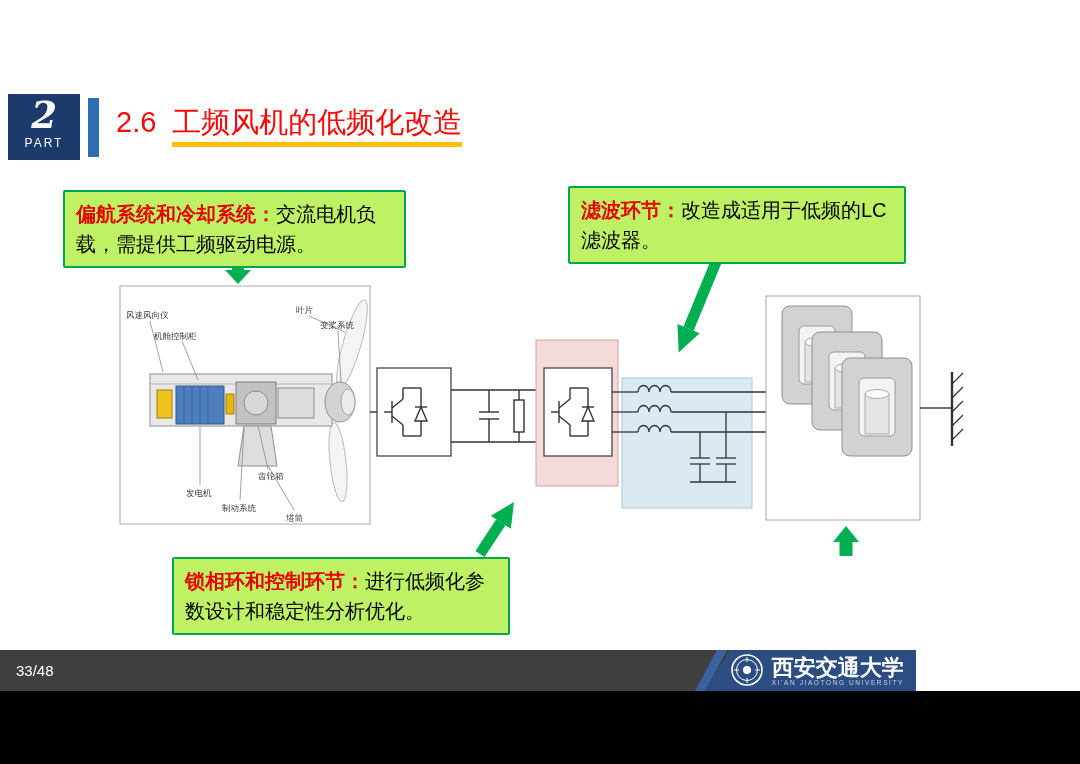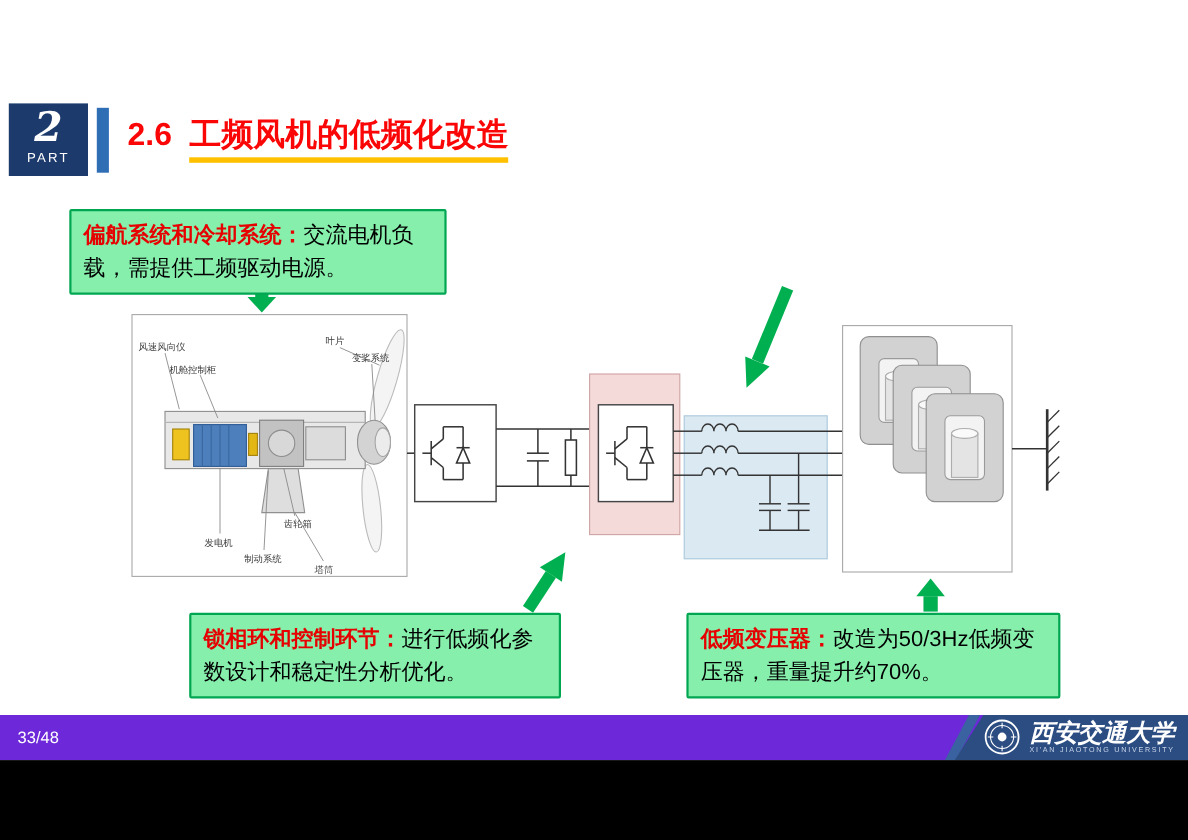--- a/index.html
+++ b/index.html
@@ -7,42 +7,42 @@
   body { font-family:"Liberation Sans","DejaVu Sans",sans-serif; background:#fff; }
   .slide { position:relative; width:1080px; height:764px; background:#ffffff; overflow:hidden; }
 
   
   .badge { position:absolute; left:8px; top:94px; width:72px; height:66px; background:#1c3a6b; color:#fff; text-align:center; }
   .badge .num { display:block; font-family:"DejaVu Serif",serif; font-style:italic; font-weight:bold; font-size:37px; line-height:42px; }
   .badge .part { display:block; font-size:12px; font-weight:normal; letter-spacing:2px; line-height:14px; }
   .badge-bar { position:absolute; left:88px; top:98px; width:11px; height:59px; background:#2f6db5; }
 
   
-  .title { position:absolute; left:116px; top:103px; font-size:29px; font-weight:bold; color:#fb0606; white-space:nowrap; }
+  .title { position:absolute; left:116px; top:103px; font-size:29px; font-weight:normal; color:#fb0606; white-space:nowrap; }
   .title .tnum { margin-right:16px; }
   .title .ttext { border-bottom:5px solid #ffc000; padding-bottom:4px; }
 
   
-  .callout { position:absolute; background:#86efac; border:2px solid #00a651; border-radius:2px; padding:7px 11px; font-size:20px; line-height:1.5; color:#000; }
+  .callout { position:absolute; background:#bef264; border:2px solid #00a651; border-radius:2px; padding:7px 11px; font-size:20px; line-height:1.5; color:#000; }
   .callout .lbl { color:#e60000; font-weight:bold; }
   #callout-yaw   { left:63px;  top:190px; width:343px; }
   #callout-filter{ left:568px; top:186px; width:338px; }
   #callout-pll   { left:172px; top:557px; width:338px; }
   #callout-xfmr  { left:624px; top:557px; width:340px; }
 
   svg.diagram { position:absolute; left:0; top:0; }
   .tl { font-size:8.5px; fill:#3a3a3a; }
 
   
-  .footer { position:absolute; left:0; top:650px; width:1080px; height:41px; background:#6d28d9; }
+  .footer { position:absolute; left:0; top:650px; width:916px; height:41px; background:#404040; }
   .footer .page { position:absolute; left:16px; top:0; line-height:41px; color:#fff; font-size:15px; }
   .footer-stripe { position:absolute; right:200px; top:0; width:10px; height:41px; background:#3a62a0; transform:skewX(-28deg); }
   .footer-right { position:absolute; right:0; top:0; width:212px; height:41px; background:#2c4d82; clip-path:polygon(26px 0, 100% 0, 100% 100%, 0 100%); }
   .univ { position:absolute; right:12px; top:3px; display:flex; align-items:center; gap:8px; color:#fff; }
-  .univ-name { font-family:"DejaVu Serif",serif; font-style:italic; font-weight:bold; font-size:22px; line-height:24px; white-space:nowrap; }
+  .univ-name { font-family:"DejaVu Serif",serif; font-weight:bold; font-size:22px; line-height:24px; white-space:nowrap; }
   .univ-sub { font-size:6.5px; letter-spacing:1.6px; color:#c8d4e8; text-align:center; }
 
   
   .bottombar { position:absolute; left:0; top:691px; width:1080px; height:73px; background:#000; }
 </style>
 </head>
 <body>
 
 <div class="slide">
 
@@ -218,25 +218,25 @@
       <g transform="translate(846,556) rotate(-90)">
         <rect x="0" y="-6.5" width="14" height="13"></rect>
         <polygon points="14,-13 14,13 30,0"></polygon>
       </g>
     </g>
   </svg>
 
   <div class="callout" id="callout-yaw">
     <span class="lbl">偏航系统和冷却系统：</span><span>交流电机负载，需提供工频驱动电源。</span>
   </div>
+  <div class="callout" id="callout-filter">
+    <span class="lbl">滤波环节：</span><span>改造成适用于低频的LC滤波器。</span>
+  </div>
   <div class="callout" id="callout-pll">
     <span class="lbl">锁相环和控制环节：</span><span>进行低频化参数设计和稳定性分析优化。</span>
-  </div>
-  <div class="callout" id="callout-xfmr">
-    <span class="lbl">低频变压器：</span><span>改造为50/3Hz低频变压器，重量提升约70%。</span>
   </div>
 
   <div class="footer">
     <span class="page">33/48</span>
     <div class="footer-stripe"></div>
     <div class="footer-right"></div>
     <div class="univ">
       <svg width="34" height="34" viewBox="0 0 34 34">
         <circle cx="17" cy="17" r="15" fill="none" stroke="#ffffff" stroke-width="1.6"></circle>
         <circle cx="17" cy="17" r="10.5" fill="none" stroke="#ffffff" stroke-width="1"></circle>

